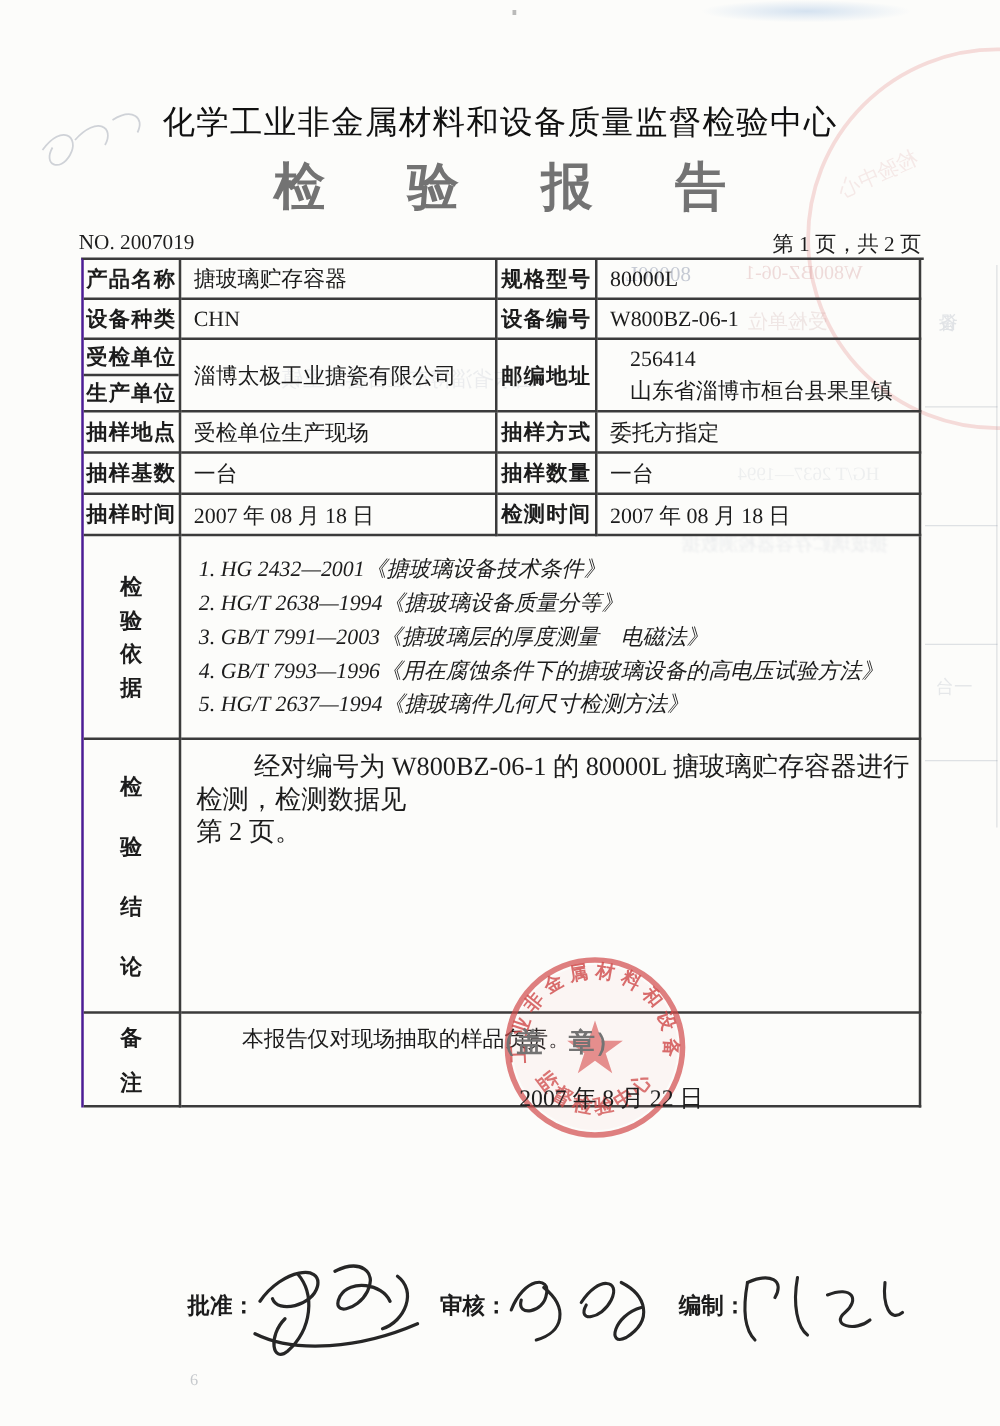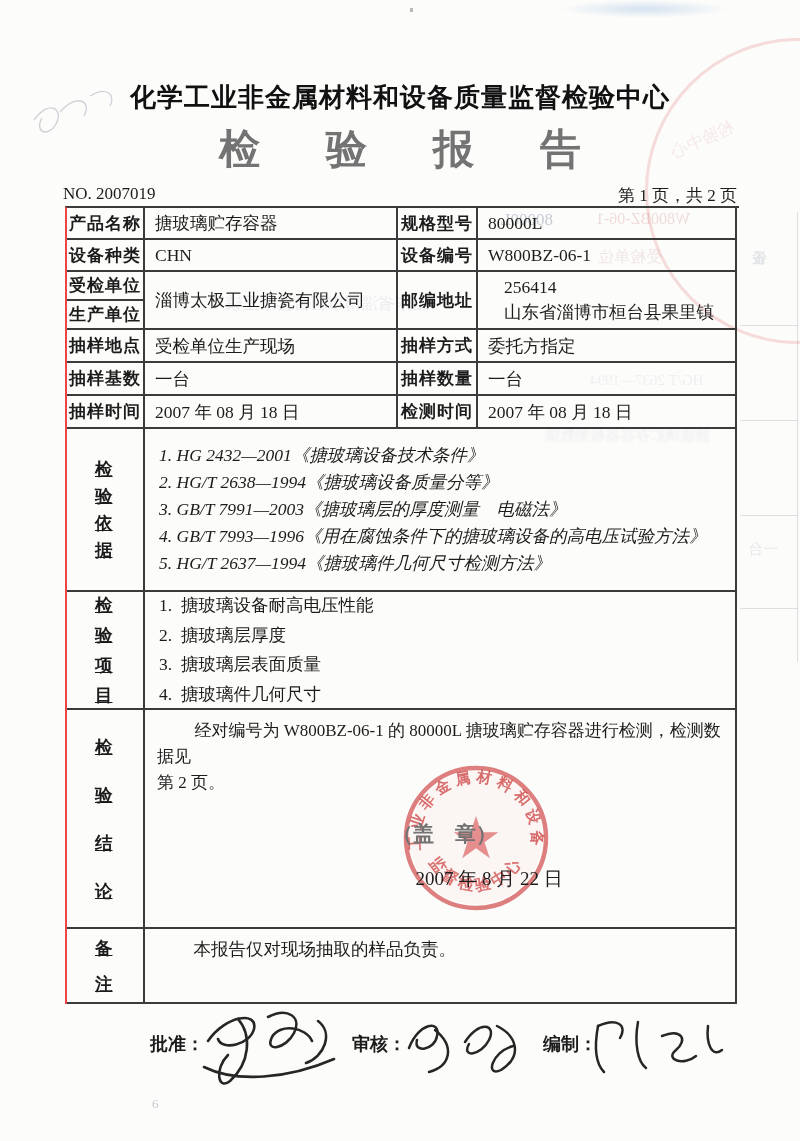--- a/index.html
+++ b/index.html
@@ -4,52 +4,52 @@
 <style>
   html,body{margin:0;padding:0;background:#9a9a9a;}
   .page{
     position:relative;width:800px;height:1141px;margin:0 auto;
     background:#fcfcfa;overflow:hidden;
     font-family:"Liberation Serif","DejaVu Serif",serif;color:#1c1c1c;
   }
   
   .org-title{position:absolute;top:80px;left:0;width:800px;text-align:center;
     font-family:"Liberation Sans","DejaVu Sans",sans-serif;
-    font-size:26px;font-weight:700;letter-spacing:1px;color:#111;}
+    font-size:26px;font-weight:400;letter-spacing:1px;color:#111;}
   .report-title{position:absolute;top:122px;left:0;width:800px;text-align:center;}
   .report-title span{font-family:"Liberation Sans","DejaVu Sans",sans-serif;
     font-size:41px;font-weight:900;letter-spacing:66px;margin-right:-66px;color:#737373;}
   .meta-row{position:absolute;top:184px;left:63px;width:674px;height:22px;font-size:17px;}
   .doc-no{position:absolute;left:0;top:0;}
   .page-info{position:absolute;right:0;top:0;}
   
   .t{position:absolute;left:65px;top:206px;width:674px;
-     border-left:2px solid #ef4444;border-top:2px solid #3b3b3b;box-sizing:border-box;}
+     border-left:2px solid #4c1d95;border-top:2px solid #3b3b3b;box-sizing:border-box;}
   .tr{display:flex;}
   .c{border-right:2px solid #3b3b3b;border-bottom:2px solid #3b3b3b;box-sizing:border-box;}
   .w1{width:78px}.w2{width:253px}.w3{width:80px}.w4{width:259px}.wWide{width:592px}
   .h32{height:32px}.h58{height:58px}.h33{height:33px}
   .h163{height:163px}.h118{height:118px}.h219{height:219px}.h75{height:75px}
   .lab{display:flex;align-items:center;justify-content:center;
        font-weight:bold;font-size:17px;letter-spacing:1px;}
   .val{display:flex;align-items:center;padding-left:10px;font-size:17.5px;white-space:pre-wrap;}
   .val2l{display:flex;flex-direction:column;justify-content:center;padding-left:26px;
          font-size:17.5px;line-height:25px;}
   .sub{display:flex;flex-direction:column;padding:0;}
   .sub>div{flex:1;display:flex;align-items:center;justify-content:center;
            font-weight:bold;font-size:17px;letter-spacing:1px;}
   .sub>div:first-child{border-bottom:2px solid #3b3b3b;box-sizing:border-box;}
   .vlab{display:flex;align-items:center;justify-content:center;}
-  .vtxt{width:20px;word-break:break-all;font-weight:bold;font-size:17.5px;text-decoration:underline;}
+  .vtxt{width:20px;word-break:break-all;text-align:center;font-weight:bold;font-size:17.5px;}
   .lh27{line-height:27px}.lh30{line-height:30px}.lh48{line-height:48px}.lh36{line-height:36px}
   .lines{display:flex;flex-direction:column;justify-content:center;
          padding-left:14px;font-size:17.5px;white-space:pre-wrap;}
   .lines.basis div{line-height:27px;font-style:italic;}
   .lines.items div{line-height:29.5px;}
-  .concl{position:relative;padding:8px 6px 0 12px;font-size:17px;line-height:26px;}
+  .concl{position:relative;padding:8px 6px 0 12px;font-size:21px;line-height:26px;}
   .concl .p1{text-indent:2.2em;white-space:pre-wrap;}
   .remarkc{padding:8px 6px 0 10px;font-size:17.5px;}
   .remarkc div{text-indent:2.2em;}
   
   .stamp{position:absolute;left:400px;top:762px;width:152px;height:152px;}
   .seal-note{position:absolute;left:392px;top:820px;width:170px;text-align:left;
              font-size:21px;font-weight:bold;color:#737373;}
   .stamp-date{position:absolute;left:399px;top:866px;width:180px;text-align:center;
               font-size:19px;color:#1e1e1e;}
   
@@ -166,31 +166,20 @@
       </div>
       <div class="c wWide h163 lines basis">
         <div>1. HG 2432—2001《搪玻璃设备技术条件》</div>
         <div>2. HG/T 2638—1994《搪玻璃设备质量分等》</div>
         <div>3. GB/T 7991—2003《搪玻璃层的厚度测量　电磁法》</div>
         <div>4. GB/T 7993—1996《用在腐蚀条件下的搪玻璃设备的高电压试验方法》</div>
         <div>5. HG/T 2637—1994《搪玻璃件几何尺寸检测方法》</div>
       </div>
     </div>
 
-    <div class="tr">
-      <div class="c w1 h118 vlab">
-        <span class="vtxt lh30">检验项目</span>
-      </div>
-      <div class="c wWide h118 lines items">
-        <div>1.  搪玻璃设备耐高电压性能</div>
-        <div>2.  搪玻璃层厚度</div>
-        <div>3.  搪玻璃层表面质量</div>
-        <div>4.  搪玻璃件几何尺寸</div>
-      </div>
-    </div>
 
     <div class="tr">
       <div class="c w1 h219 vlab">
         <span class="vtxt lh48">检验结论</span>
       </div>
       <div class="c wWide h219 concl">
         <div class="p1">经对编号为 W800BZ-06-1 的 80000L 搪玻璃贮存容器进行检测，检测数据见</div>
         <div>第 2 页。</div>
       </div>
     </div>

